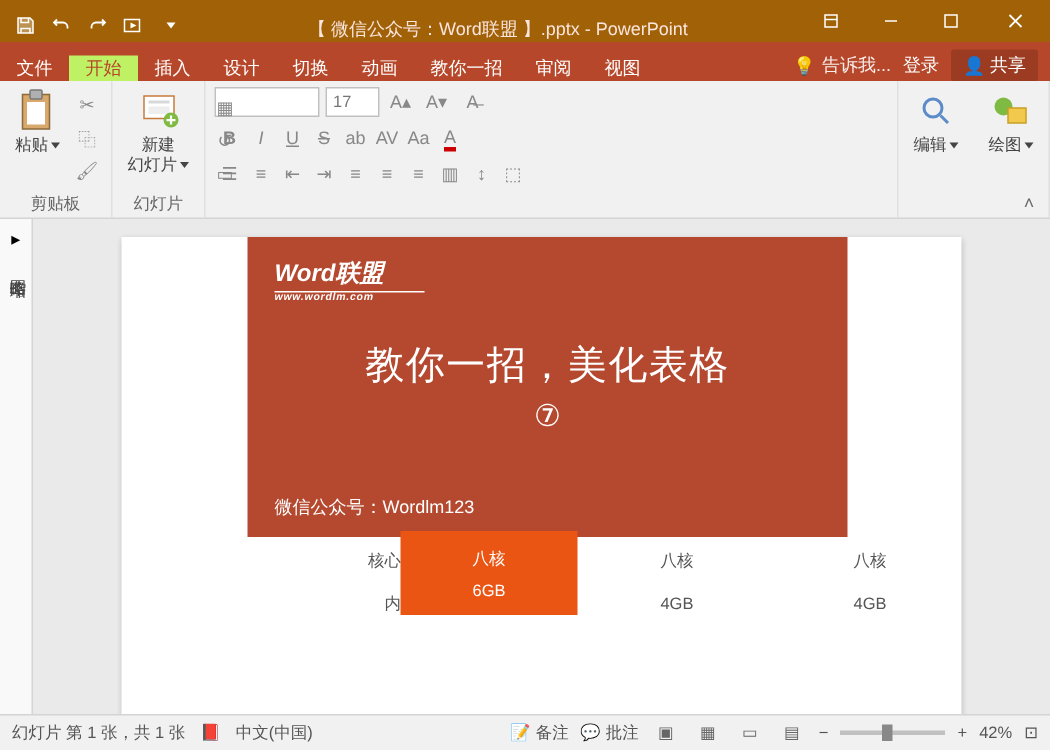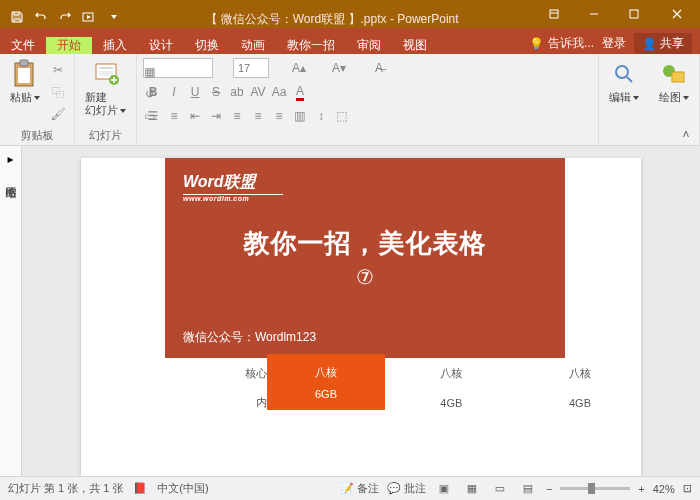--- a/index.html
+++ b/index.html
@@ -15,41 +15,41 @@
 .tab{padding:0 11px;display:flex;align-items:center;cursor:pointer}
 .tab.active{background:#bef264;color:#b7472a}
 .tab-right{margin-left:auto;display:flex;align-items:center;gap:8px;padding-right:8px}
 .tell-me{display:flex;align-items:center;gap:4px;opacity:.9}
 .share{background:#9b3b22;padding:2px 8px;border-radius:2px;display:flex;align-items:center;gap:3px}
 .ribbon{height:92px;background:#f1f1f1;border-bottom:1px solid #d4d4d4;display:flex;position:relative}
 .rgroup{border-right:1px solid #e0e0e0;padding:4px 6px 2px;display:flex;flex-direction:column;justify-content:space-between}
 .rgroup-label{font-size:11px;color:#666;text-align:center;padding-top:2px}
 .bigbtn{display:flex;flex-direction:column;align-items:center;gap:3px;cursor:pointer;padding:2px 4px}
 .bigbtn-icon{width:28px;height:28px;display:flex;align-items:center;justify-content:center}
-.bigbtn-label{font-size:11px;color:#444;text-align:left;line-height:1.2}
-.font-controls{display:flex;gap:20px;margin-bottom:4px}
+.bigbtn-label{font-size:11px;color:#444;text-align:center;line-height:1.2}
+.font-controls{display:flex;gap:4px;margin-bottom:4px}
 .font-select{border:1px solid #c0c0c0;background:#fff;height:20px;font-size:11px;padding:0 4px;color:#999}
 .font-name{width:70px}
 .font-size{width:36px}
 .fmt-row{display:flex;gap:1px}
 .fmt-btn{width:20px;height:20px;display:flex;align-items:center;justify-content:center;color:#888;cursor:pointer;font-size:12px}
 .ribbon-collapse{position:absolute;right:4px;bottom:2px;width:20px;height:16px;display:flex;align-items:center;justify-content:center;color:#666;cursor:pointer}
 .workspace{display:flex;height:330px;background:#eaeaea}
 .outline-tab{width:22px;background:#f9f9f9;border-right:1px solid #d4d4d4;display:flex;flex-direction:column;align-items:center;padding-top:6px;gap:12px}
 .outline-vtext{writing-mode:vertical-rl;font-size:11px;color:#444}
 .canvas-area{flex:1;position:relative;display:flex;justify-content:center;align-items:flex-start;padding-top:12px;overflow:hidden}
 .slide-bg{width:560px;height:320px;background:#fff;box-shadow:0 1px 4px rgba(0,0,0,.2);position:relative}
 .table-behind{position:absolute;left:40px;top:200px;width:480px;font-size:11px;text-align:right}
 .table-behind td{padding:6px 8px;color:#555}
 .red-card{position:absolute;left:84px;top:0;width:400px;height:200px;background:#b44930;color:#fff;padding:14px 18px}
 .logo{font-size:16px;font-weight:bold;font-style:italic}
 .logo-brand{font-style:italic}
 .logo-underline{border-bottom:1px solid #fff;width:100px;margin-top:1px}
 .logo-url{font-size:7px;letter-spacing:.5px}
-.headline{font-size:26px;font-weight:bold;text-align:center;margin-top:24px;letter-spacing:1px}
+.headline{font-size:26px;font-weight:normal;text-align:center;margin-top:24px;letter-spacing:1px}
 .circle-num{text-align:center;font-size:20px;margin-top:4px}
 .subline{font-size:12px;margin-top:40px}
 .orange-cell{position:absolute;left:186px;top:196px;width:118px;height:56px;background:#ea5514;color:#fff;display:flex;flex-direction:column;align-items:center;justify-content:center;font-size:11px;gap:8px}
 .statusbar{height:24px;background:#f1f1f1;border-top:1px solid #d4d4d4;display:flex;align-items:center;padding:0 8px;font-size:11px;color:#555;gap:10px}
 .status-right{margin-left:auto;display:flex;align-items:center;gap:8px}
 .view-btn{width:20px;height:16px;display:flex;align-items:center;justify-content:center;cursor:pointer;color:#666}
 .zoom-slider{width:70px;height:3px;background:#c0c0c0;position:relative}
 .zoom-thumb{position:absolute;width:7px;height:11px;background:#888;top:-4px;left:28px}
 .caret-down{display:inline-block;width:0;height:0;border-left:3px solid transparent;border-right:3px solid transparent;border-top:4px solid currentColor;margin-left:2px;vertical-align:middle}
 svg{display:block}

